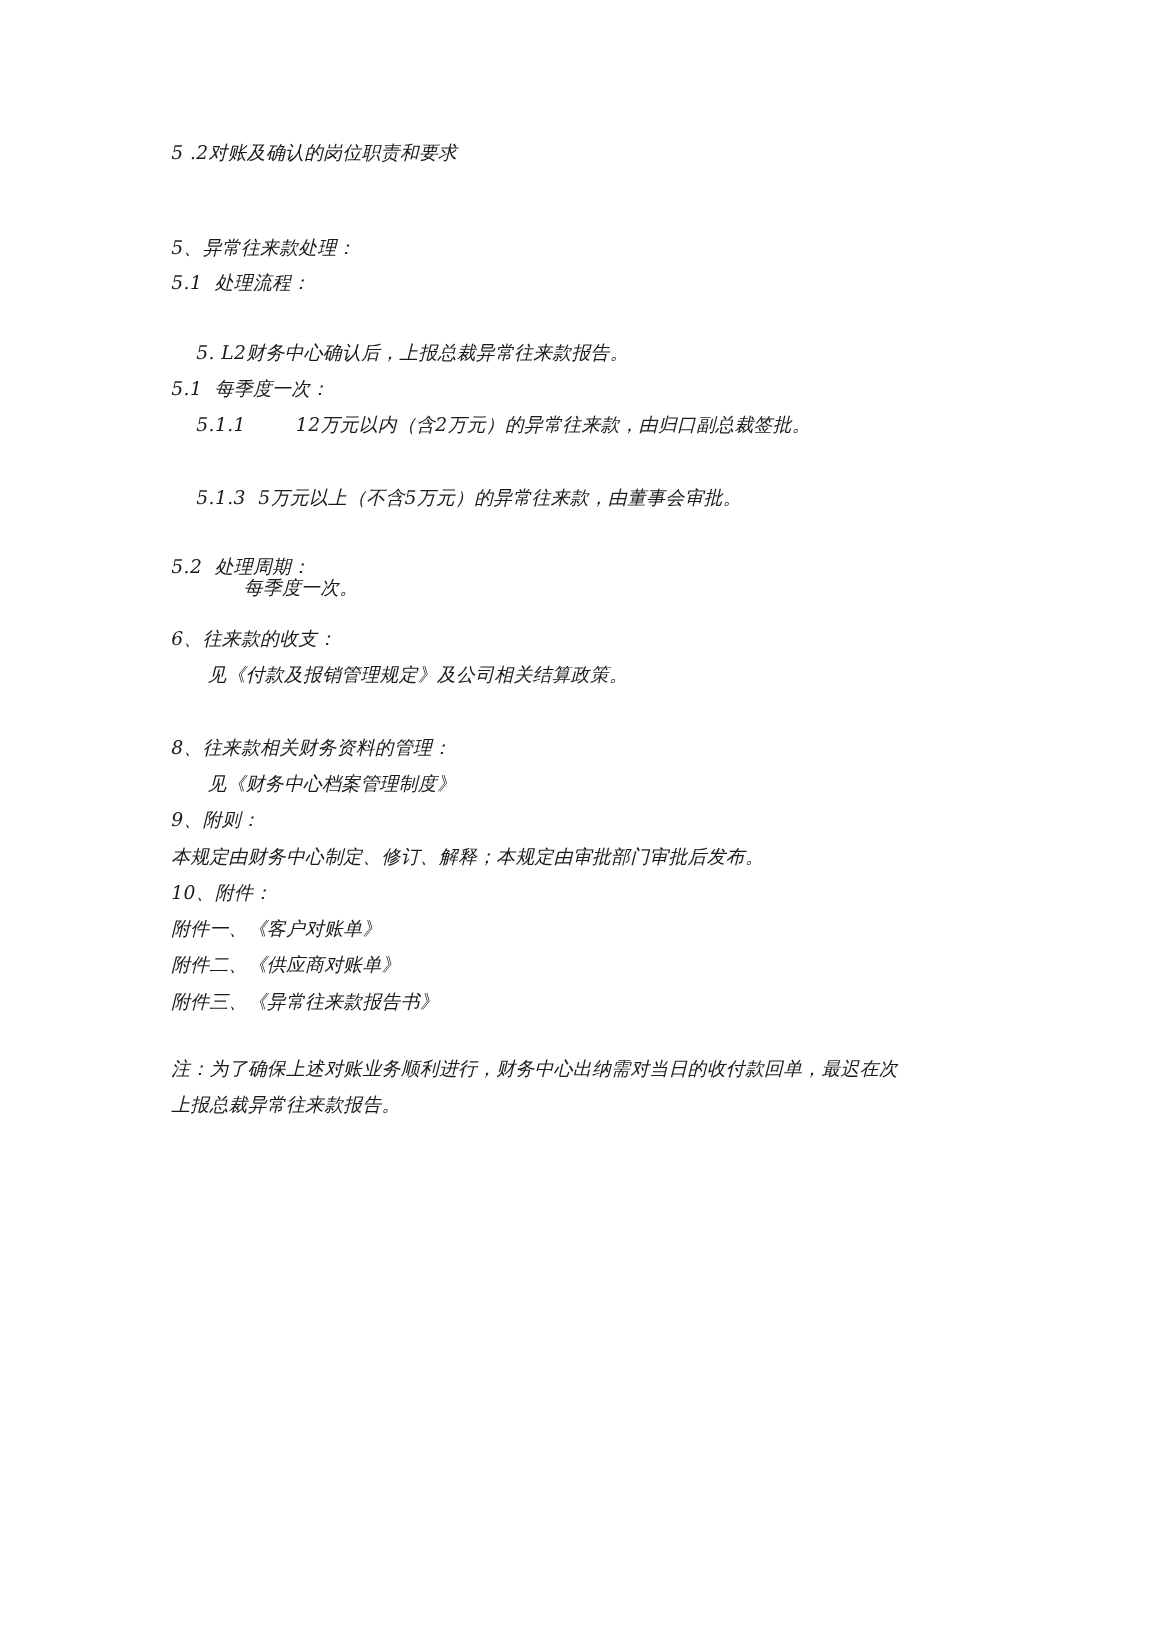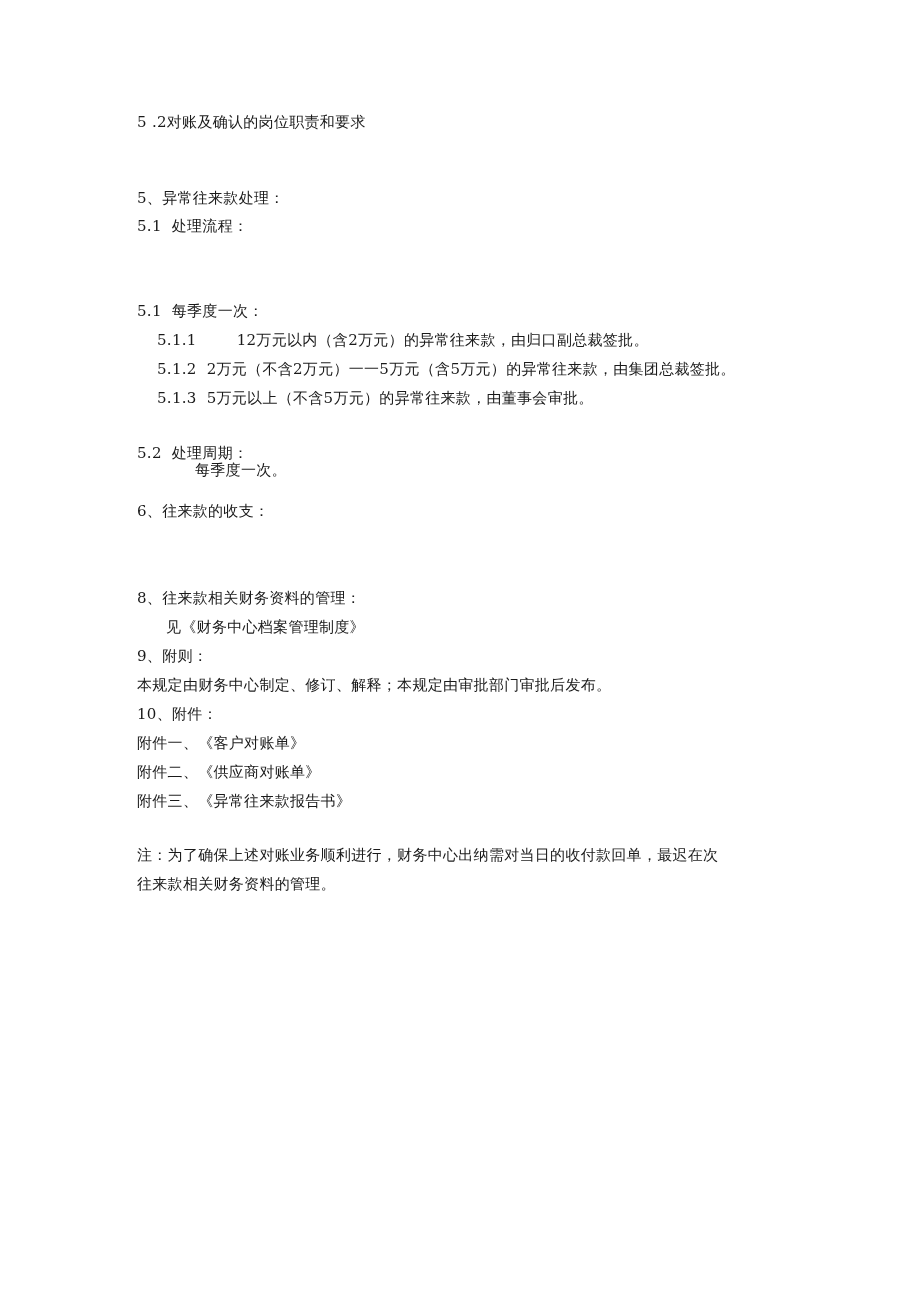--- a/index.html
+++ b/index.html
@@ -1,18 +1,18 @@
 <!DOCTYPE html>
 <html><head>
 <meta charset="utf-8">
 <style>
   html, body { margin: 0; padding: 0; background: #ffffff; }
   body { width: 920px; height: 1301px; position: relative; overflow: hidden;
          font-family: "DejaVu Serif", "Liberation Serif", serif; color: #1a1a1a; }
-  .page { position: absolute; left: 0; top: 0; width: 920px; height: 1194px; }
+  .page { position: absolute; left: 0; top: 0; width: 920px; height: 1194px; font-style: italic; }
   .line { position: absolute; font-size: 15px; line-height: 20px; white-space: nowrap; letter-spacing: 0.3px; }
   .l0 { left: 137px; }
   .l1 { left: 157px; }
   .l2 { left: 166px; }
   .l3 { left: 182px; }
   .gap { display: inline-block; width: 10px; }
   .gap-wide { display: inline-block; width: 40px; }
 </style>
 </head>
 <body>
@@ -21,53 +21,54 @@
 
   <div class="line l0" style="top:112px;">5  .2对账及确认的岗位职责和要求</div>
 
   <div class="line l0" style="top:188px;">5、异常往来款处理：</div>
 
   <div class="line l0" style="top:216px;">
     <span>5.1</span><span class="gap"></span><span>处理流程：</span>
   </div>
 
 
+  <div class="line l1" style="top:272px;">
+    <span>5. L2</span><span>财务中心确认后，上报总裁异常往来款报告。</span>
+  </div>
 
   <div class="line l0" style="top:301px;">
     <span>5.1</span><span class="gap"></span><span>每季度一次：</span>
   </div>
 
   <div class="line l1" style="top:330px;">
     <span>5.1.1</span><span class="gap-wide"></span><span>12万元以内（含2万元）的异常往来款，由归口副总裁签批。</span>
   </div>
 
-  <div class="line l1" style="top:359px;">
-    <span>5.1.2</span><span class="gap"></span><span>2万元（不含2万元）一一5万元（含5万元）的异常往来款，由集团总裁签批。</span>
-  </div>
 
   <div class="line l1" style="top:388px;">
     <span>5.1.3</span><span class="gap"></span><span>5万元以上（不含5万元）的异常往来款，由董事会审批。</span>
   </div>
 
   <div class="line l0" style="top:443px;">
     <span>5.2</span><span class="gap"></span><span>处理周期：</span>
   </div>
 
   <div class="line l3" style="top:460px;margin-left:13px;">每季度一次。</div>
 
   <div class="line l0" style="top:501px;">6、往来款的收支：</div>
+  <div class="line l2" style="top:530px;">见《付款及报销管理规定》及公司相关结算政策。</div>
 
 
   <div class="line l0" style="top:588px;">8、往来款相关财务资料的管理：</div>
   <div class="line l2" style="top:617px;">见《财务中心档案管理制度》</div>
 
   <div class="line l0" style="top:646px;">9、附则：</div>
   <div class="line l0" style="top:675px;">本规定由财务中心制定、修订、解释；本规定由审批部门审批后发布。</div>
 
   <div class="line l0" style="top:704px;">10、附件：</div>
   <div class="line l0" style="top:733px;">附件一、《客户对账单》</div>
   <div class="line l0" style="top:762px;">附件二、《供应商对账单》</div>
   <div class="line l0" style="top:791px;">附件三、《异常往来款报告书》</div>
 
   <div class="line l0" style="top:845px;">注：为了确保上述对账业务顺利进行，财务中心出纳需对当日的收付款回单，最迟在次</div>
-  <div class="line l0" style="top:874px;">往来款相关财务资料的管理。</div>
+  <div class="line l0" style="top:874px;">上报总裁异常往来款报告。</div>
 
 </div>
 
 </body></html>

